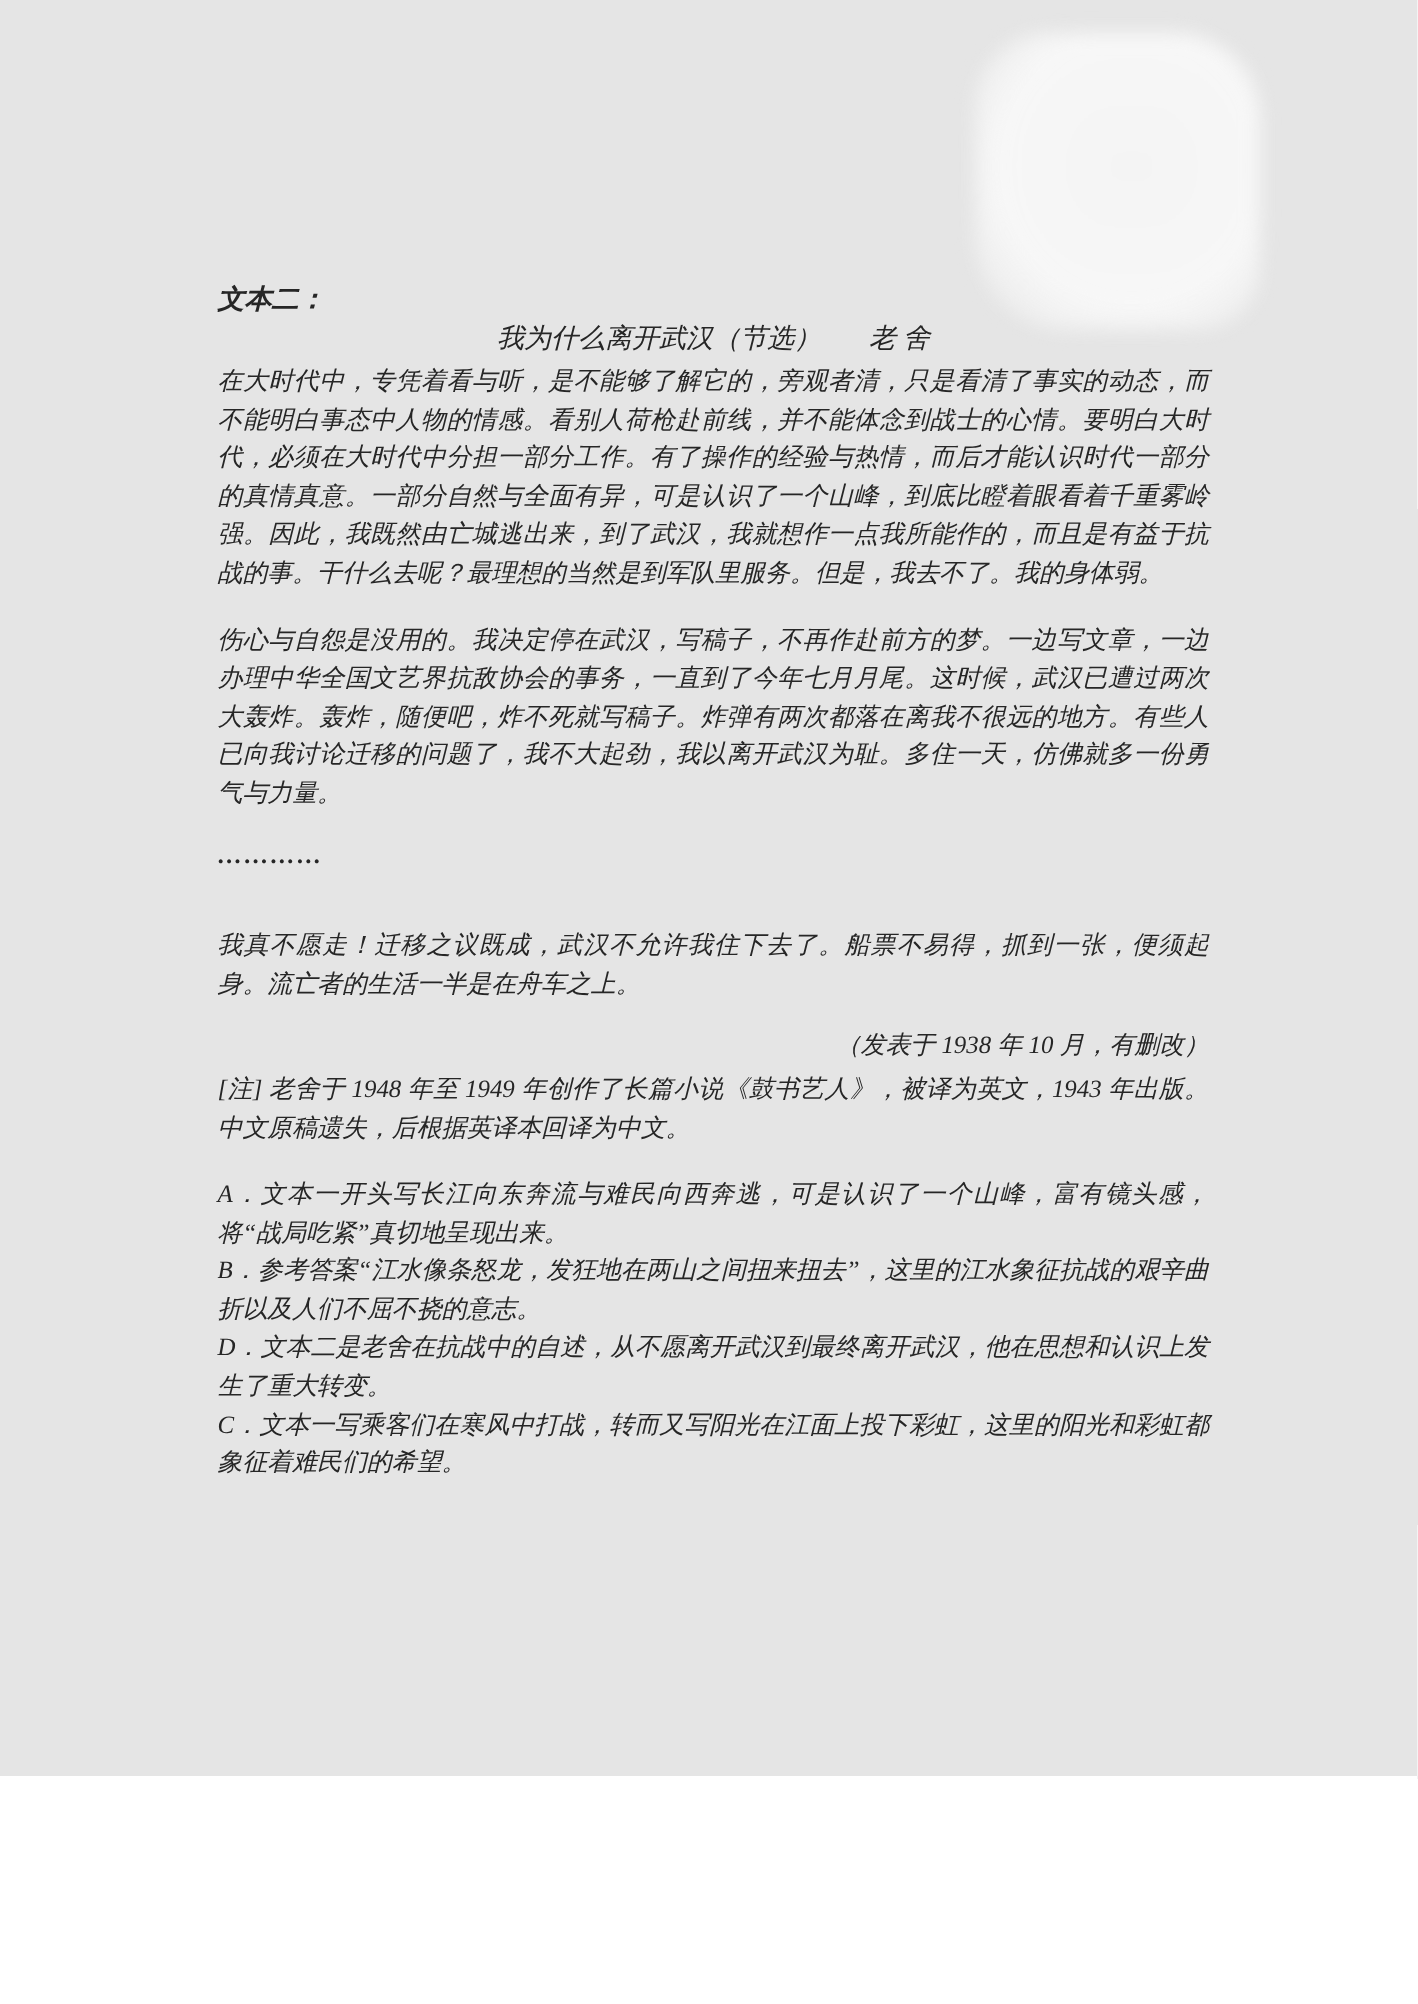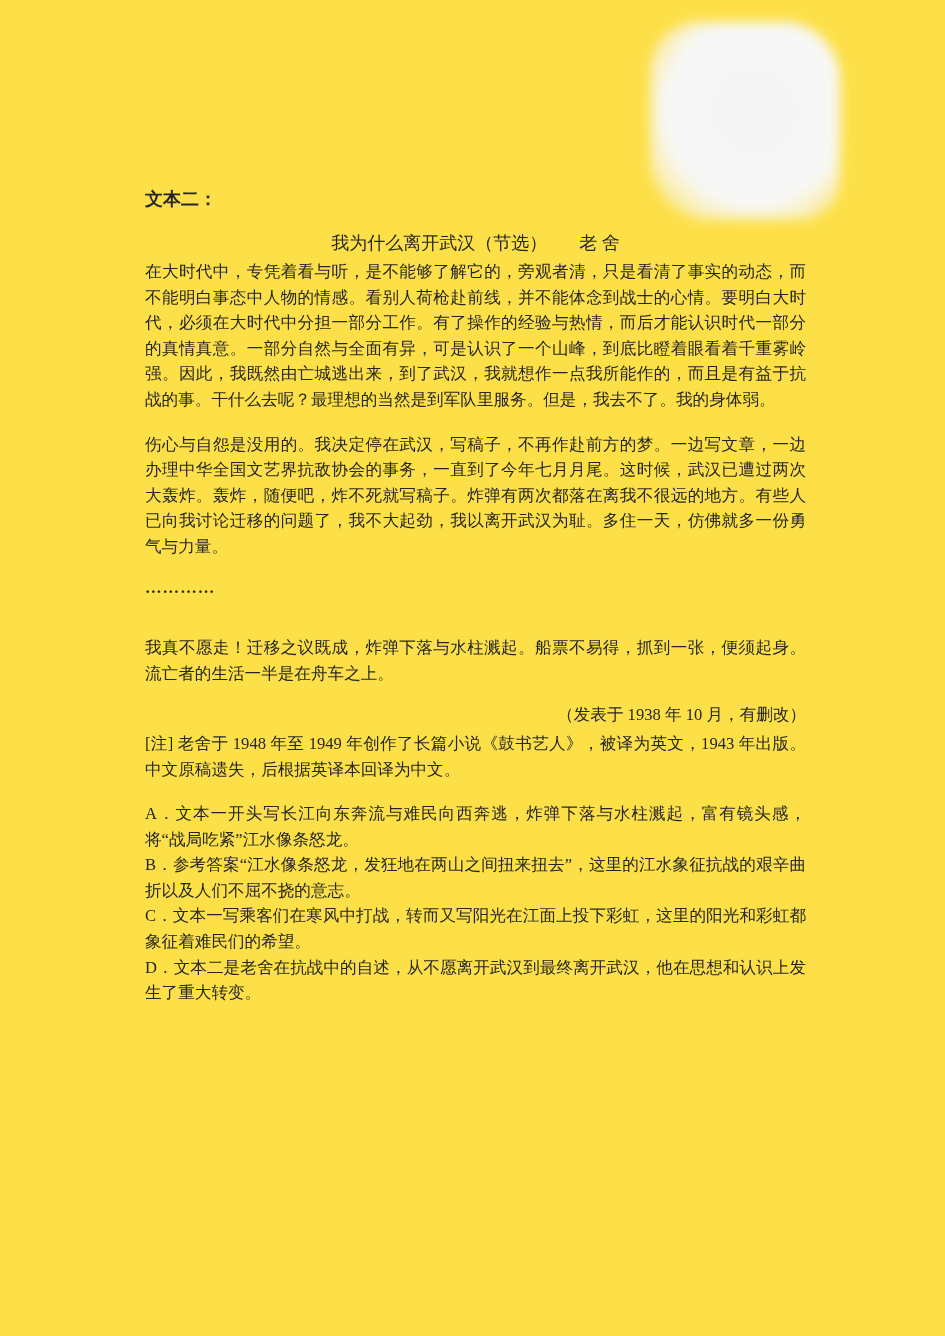--- a/index.html
+++ b/index.html
@@ -3,25 +3,26 @@
 <meta charset="utf-8">
 <style>
   html, body {
     margin: 0;
     padding: 0;
     background: #ffffff;
   }
   .page {
     position: relative;
     width: 945px;
-    height: 1336px;
-    background: #fde047;
+    height: 1184px;
+    background: #e5e5e5;
     overflow: hidden;
     font-family: "Liberation Serif", "DejaVu Serif", serif;
     color: #262626;
+    font-style: italic;
   }
   .scan-blob {
     position: absolute;
     left: 650px;
     top: 22px;
     width: 190px;
     height: 198px;
     background: radial-gradient(ellipse at 55% 45%, #f4f4f4 0%, #f7f7f7 60%, rgba(255,255,255,0) 100%);
     border-radius: 48px 56px 40px 60px;
     filter: blur(6px);
@@ -31,21 +32,21 @@
     left: 145px;
     top: 187px;
     width: 661px;
   }
   .section-label {
     font-size: 18px;
     line-height: 25px;
     font-weight: bold;
   }
   .title-line {
-    margin-top: 18px;
+    margin-top: 0;
     font-size: 18px;
     line-height: 26px;
     text-align: center;
   }
   .title-line .author {
     margin-left: 32px;
   }
   .para {
     margin: 0;
     font-size: 16.6px;
@@ -104,28 +105,28 @@
     <div class="title-line">
       <span>我为什么离开武汉（节选）</span><span class="author">老 舍</span>
     </div>
 
     <p class="para para-1">在大时代中，专凭着看与听，是不能够了解它的，旁观者清，只是看清了事实的动态，而不能明白事态中人物的情感。看别人荷枪赴前线，并不能体念到战士的心情。要明白大时代，必须在大时代中分担一部分工作。有了操作的经验与热情，而后才能认识时代一部分的真情真意。一部分自然与全面有异，可是认识了一个山峰，到底比瞪着眼看着千重雾岭强。因此，我既然由亡城逃出来，到了武汉，我就想作一点我所能作的，而且是有益于抗战的事。干什么去呢？最理想的当然是到军队里服务。但是，我去不了。我的身体弱。</p>
 
     <p class="para para-2">伤心与自怨是没用的。我决定停在武汉，写稿子，不再作赴前方的梦。一边写文章，一边办理中华全国文艺界抗敌协会的事务，一直到了今年七月月尾。这时候，武汉已遭过两次大轰炸。轰炸，随便吧，炸不死就写稿子。炸弹有两次都落在离我不很远的地方。有些人已向我讨论迁移的问题了，我不大起劲，我以离开武汉为耻。多住一天，仿佛就多一份勇气与力量。</p>
 
     <div class="ellipsis-line">…………</div>
 
-    <p class="para para-3">我真不愿走！迁移之议既成，炸弹下落与水柱溅起。船票不易得，抓到一张，便须起身。流亡者的生活一半是在舟车之上。</p>
+    <p class="para para-3">我真不愿走！迁移之议既成，武汉不允许我住下去了。船票不易得，抓到一张，便须起身。流亡者的生活一半是在舟车之上。</p>
 
     <div class="pub-note">（发表于 1938 年 10 月，有删改）</div>
 
     <p class="para footnote">[注] 老舍于 1948 年至 1949 年创作了长篇小说《鼓书艺人》，被译为英文，1943 年出版。中文原稿遗失，后根据英译本回译为中文。</p>
 
     <div class="question-block">
-      <p class="qline">A．文本一开头写长江向东奔流与难民向西奔逃，炸弹下落与水柱溅起，富有镜头感，将“战局吃紧”江水像条怒龙。</p>
+      <p class="qline">A．文本一开头写长江向东奔流与难民向西奔逃，可是认识了一个山峰，富有镜头感，将“战局吃紧”真切地呈现出来。</p>
       <p class="qline">B．参考答案“江水像条怒龙，发狂地在两山之间扭来扭去”，这里的江水象征抗战的艰辛曲折以及人们不屈不挠的意志。</p>
+      <p class="qline">D．文本二是老舍在抗战中的自述，从不愿离开武汉到最终离开武汉，他在思想和认识上发生了重大转变。</p>
       <p class="qline">C．文本一写乘客们在寒风中打战，转而又写阳光在江面上投下彩虹，这里的阳光和彩虹都象征着难民们的希望。</p>
-      <p class="qline">D．文本二是老舍在抗战中的自述，从不愿离开武汉到最终离开武汉，他在思想和认识上发生了重大转变。</p>
     </div>
 
 
   </div>
 </div>
 
 </body></html>

